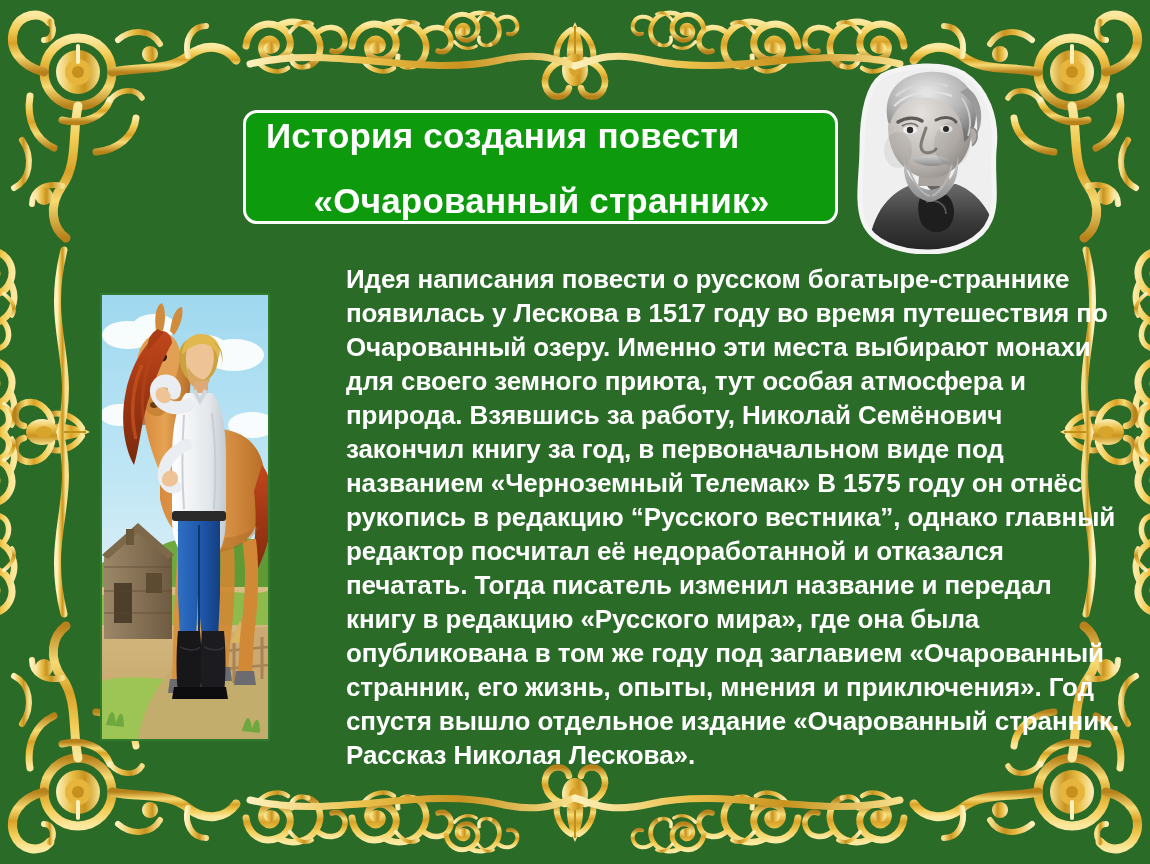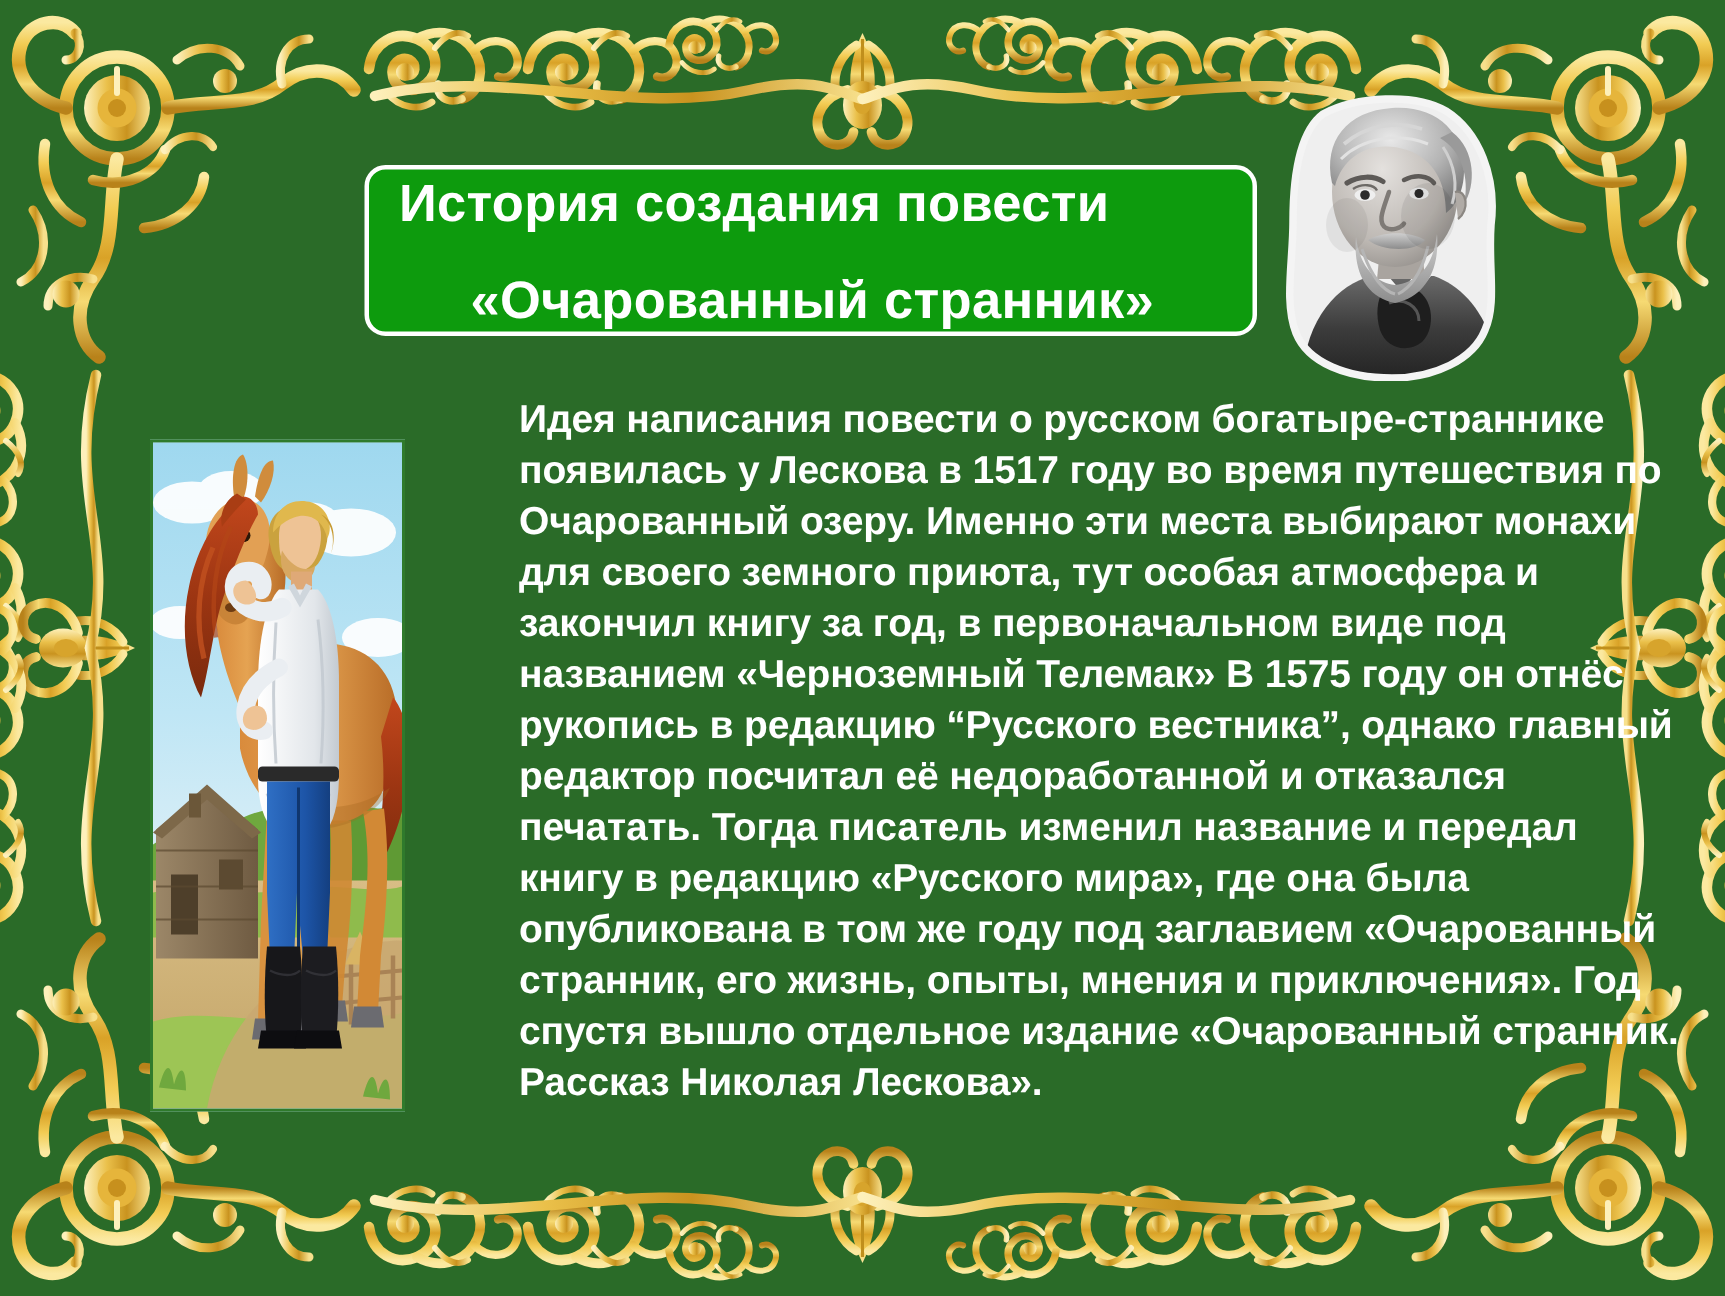--- a/index.html
+++ b/index.html
@@ -509,20 +509,21 @@
         <path d="M140,436 C144,420 148,418 150,434 C154,420 158,422 158,438 Z"></path>
       </g>
     </svg>
   </div>
 
   <div id="body-text">
     <div class="body-line">Идея написания повести о русском богатыре-страннике</div>
     <div class="body-line">появилась у Лескова в 1517 году  во время путешествия по</div>
     <div class="body-line">Очарованный озеру. Именно эти места выбирают монахи</div>
     <div class="body-line">для своего земного приюта, тут особая атмосфера и</div>
+    <div class="body-line">природа. Взявшись за работу,  Николай Семёнович</div>
     <div class="body-line">закончил книгу за год, в первоначальном виде под</div>
     <div class="body-line">названием «Черноземный Телемак» В 1575 году он отнёс</div>
     <div class="body-line">рукопись в редакцию “Русского вестника”, однако главный</div>
     <div class="body-line">редактор посчитал её недоработанной и отказался</div>
     <div class="body-line">печатать. Тогда писатель изменил название и передал</div>
     <div class="body-line">книгу в редакцию «Русского мира», где она  была</div>
     <div class="body-line">опубликована в том же году под заглавием «Очарованный</div>
     <div class="body-line">странник, его жизнь, опыты, мнения и приключения». Год</div>
     <div class="body-line">спустя вышло отдельное издание «Очарованный странник.</div>
     <div class="body-line">Рассказ Николая Лескова».</div>

